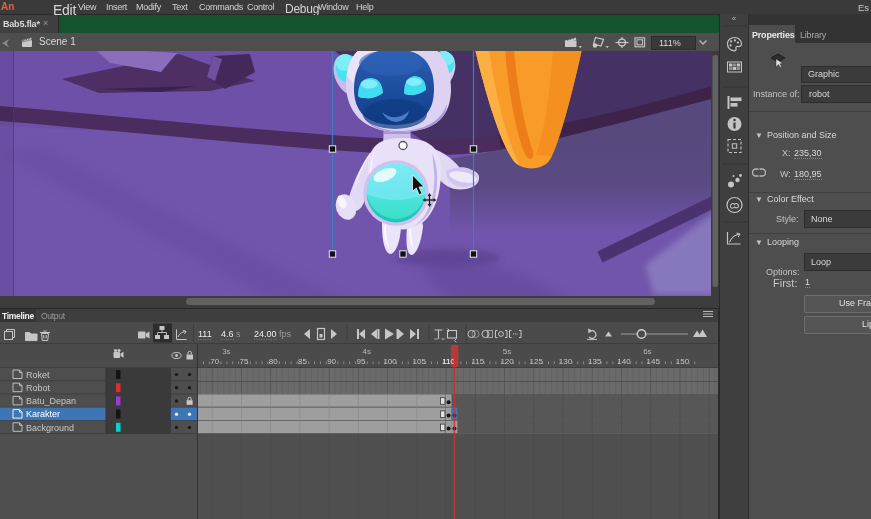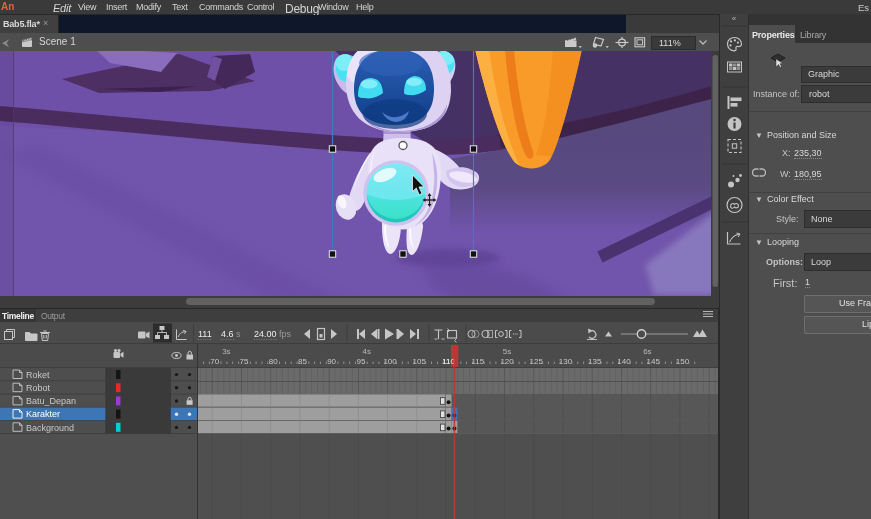--- a/index.html
+++ b/index.html
@@ -7,34 +7,34 @@
        font-family:"Liberation Sans",sans-serif;position:relative;}
   .abs{position:absolute;}
   .t{position:absolute;white-space:nowrap;}
 </style>
 </head>
 <body>
 
 <div class="abs" id="menubar" style="left:0;top:0;width:871px;height:14px;background:#3a3a3a;border-bottom:1px solid #282828;">
   <span class="t" style="left:1px;top:1px;font-size:10px;font-weight:bold;color:#e8603c;">An</span>
   <span class="t" style="left:28px;top:20px;font-size:9px;letter-spacing:-0.25px;color:#d4d4d4;">File</span>
-  <span class="t" style="left:53px;top:2px;font-size:11px;letter-spacing:-0.25px;color:#d4d4d4;font-style:italic;">Edit</span>
+  <span class="t" style="left:53px;top:2px;font-size:14px;letter-spacing:-0.25px;color:#d4d4d4;">Edit</span>
   <span class="t" style="left:78px;top:2px;font-size:9px;letter-spacing:-0.25px;color:#d4d4d4;">View</span>
   <span class="t" style="left:106px;top:2px;font-size:9px;letter-spacing:-0.25px;color:#d4d4d4;">Insert</span>
   <span class="t" style="left:136px;top:2px;font-size:9px;letter-spacing:-0.25px;color:#d4d4d4;">Modify</span>
   <span class="t" style="left:172px;top:2px;font-size:9px;letter-spacing:-0.25px;color:#d4d4d4;">Text</span>
   <span class="t" style="left:199px;top:2px;font-size:9px;letter-spacing:-0.25px;color:#d4d4d4;">Commands</span>
   <span class="t" style="left:247px;top:2px;font-size:9px;letter-spacing:-0.25px;color:#d4d4d4;">Control</span>
   <span class="t" style="left:285px;top:2px;font-size:12px;letter-spacing:-0.25px;color:#d4d4d4;">Debug</span>
   <span class="t" style="left:318px;top:2px;font-size:9px;letter-spacing:-0.25px;color:#d4d4d4;">Window</span>
   <span class="t" style="left:356px;top:2px;font-size:9px;letter-spacing:-0.25px;color:#d4d4d4;">Help</span>
   <span class="t" style="left:858px;top:2px;font-size:9.5px;color:#c8c8c8;">Es</span>
 </div>
 
-<div class="abs" id="doctabs" style="left:0;top:15px;width:626px;height:18px;background:#0f172a;">
+<div class="abs" id="doctabs" style="left:0;top:15px;width:719px;height:18px;background:#14532d;">
   <div class="abs" style="left:0;top:0;width:58px;height:18px;background:#404040;border-right:1px solid #262626;"></div>
   <span class="t" style="left:3px;top:4px;font-size:9px;font-weight:bold;color:#d8d8d8;letter-spacing:-0.2px;">Bab5.fla*</span>
   <span class="t" style="left:43px;top:3px;font-size:9px;color:#9a9a9a;">×</span>
 </div>
 
 <div class="abs" id="editbar" style="left:0;top:33px;width:719px;height:18px;background:#4e4e4e;border-bottom:1px solid #2a2a2a;">
   <span class="t" style="left:2px;top:4px;font-size:10px;color:#8a8a8a;">⮜</span>
   <svg class="abs" style="left:21px;top:3px;" width="12" height="12" viewBox="0 0 12 12">
     <rect x="1" y="4" width="10" height="7" rx="1" fill="#c9c9c9"></rect>
     <path d="M1,4 L10.5,1.5 L11,3.5 L1.5,6 Z" fill="#c9c9c9" stroke="#4e4e4e" stroke-width="0.5"></path>
@@ -768,21 +768,21 @@
 
   <span class="t" style="left:6px;top:181px;font-size:8px;color:#c4c4c4;">▼</span>
   <span class="t" style="left:18px;top:180px;font-size:9px;color:#d8d8d8;">Color Effect</span>
   <span class="t" style="left:27px;top:200px;font-size:9px;color:#c4c4c4;">Style:</span>
   <div class="abs" style="left:55px;top:196px;width:68px;height:16px;background:#3b3b3b;border:1px solid #2d2d2d;border-right:none;"></div>
   <span class="t" style="left:62px;top:200px;font-size:9px;color:#d8d8d8;">None</span>
   <div class="abs" style="left:0;top:219px;width:123px;height:1px;background:#404040;"></div>
 
   <span class="t" style="left:6px;top:224px;font-size:8px;color:#c4c4c4;">▼</span>
   <span class="t" style="left:18px;top:223px;font-size:9px;color:#d8d8d8;">Looping</span>
-  <span class="t" style="left:17px;top:243px;font-size:9px;color:#c4c4c4;font-weight:bold;">Options:</span>
+  <span class="t" style="left:17px;top:253px;font-size:9px;color:#c4c4c4;">Options:</span>
   <div class="abs" style="left:55px;top:239px;width:68px;height:16px;background:#3b3b3b;border:1px solid #2d2d2d;border-right:none;"></div>
   <span class="t" style="left:62px;top:243px;font-size:9px;color:#d8d8d8;">Loop</span>
   <span class="t" style="left:24px;top:263px;font-size:11px;color:#c4c4c4;">First:</span>
   <span class="t" style="left:56px;top:263px;font-size:9px;color:#d8d8d8;border-bottom:1px dotted #8a8a8a;">1</span>
 
   <div class="abs" style="left:55px;top:281px;width:68px;height:16px;background:#555555;border:1px solid #6e6e6e;border-right:none;border-radius:2px 0 0 2px;"></div>
   <span class="t" style="left:90px;top:284px;font-size:9px;color:#e0e0e0;">Use Fra</span>
   <div class="abs" style="left:55px;top:302px;width:68px;height:16px;background:#555555;border:1px solid #6e6e6e;border-right:none;border-radius:2px 0 0 2px;"></div>
   <span class="t" style="left:97px;top:305px;font-size:9px;color:#e0e0e0;margin-left:16px;">Lip S</span>
 </div>

